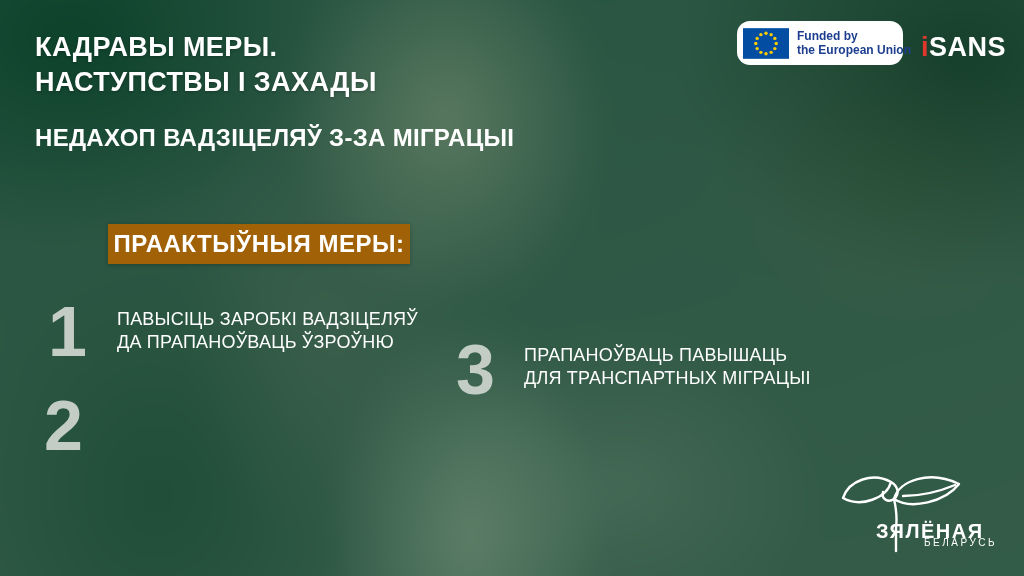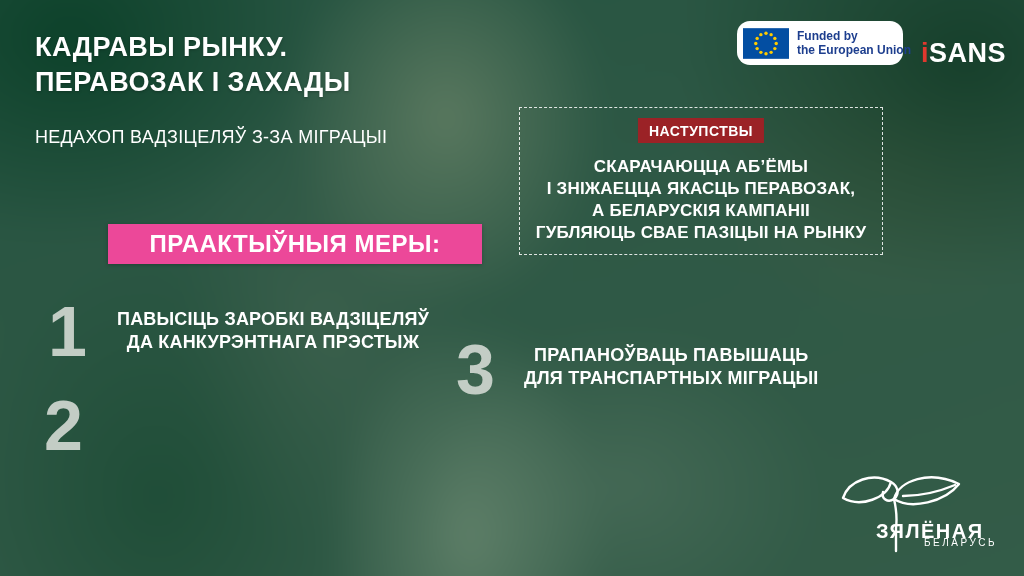--- a/index.html
+++ b/index.html
@@ -23,58 +23,58 @@
       linear-gradient(160deg,#23523f 0%,#2e5845 45%,#345c48 100%);
     filter:blur(14px);
   }
   .vignette{
     position:absolute;inset:0;
     background:radial-gradient(140% 140% at 50% 42%, transparent 55%, rgba(4,24,14,.38) 100%);
   }
   .abs{position:absolute;}
   
   .title{left:35px;top:30px;font-size:27px;font-weight:700;line-height:35px;letter-spacing:.4px;white-space:nowrap;text-shadow:0 1px 3px rgba(0,0,0,.25);}
-  .subtitle{left:35px;top:126px;font-size:18px;font-weight:400;line-height:23px;letter-spacing:.3px;white-space:nowrap;}
+  .subtitle{left:35px;top:126px;font-size:24px;font-weight:700;line-height:23px;letter-spacing:.3px;white-space:nowrap;}
   
   .eu-box{left:737px;top:21px;width:166px;height:44px;background:#fff;border-radius:13px;display:flex;align-items:center;gap:8px;padding:0 6px;box-sizing:border-box;}
   .eu-flag{width:46px;height:31px;flex:0 0 auto;display:block;}
   .eu-text{color:#1d3e8e;font-size:12px;font-weight:700;line-height:14px;white-space:nowrap;}
   
-  .isans{left:921px;top:38px;font-size:27px;font-weight:700;letter-spacing:.5px;white-space:nowrap;}
+  .isans{left:921px;top:32px;font-size:27px;font-weight:700;letter-spacing:.5px;white-space:nowrap;}
   .isans .i{color:#e0382e;}
   
   .cons-box{left:519px;top:107px;width:364px;height:148px;border:1.5px dashed rgba(255,255,255,.85);box-sizing:border-box;}
   .cons-badge{position:absolute;top:10px;left:50%;transform:translateX(-50%);background:#9b2226;color:#fff;font-size:14px;font-weight:700;letter-spacing:.5px;padding:5px 11px 4px;white-space:nowrap;}
   .cons-lines{position:absolute;top:48px;left:0;right:0;text-align:center;font-size:17px;font-weight:700;line-height:22px;letter-spacing:.2px;white-space:nowrap;}
   
-  .measures-heading{left:108px;top:224px;width:374px;height:40px;background:#ec4899;display:flex;align-items:center;justify-content:center;font-size:24px;font-weight:700;letter-spacing:.5px;white-space:nowrap;box-shadow:0 1px 4px rgba(0,0,0,.25);}
+  .measures-heading{left:108px;top:224px;width:302px;height:40px;background:#a16207;display:flex;align-items:center;justify-content:center;font-size:24px;font-weight:700;letter-spacing:.5px;white-space:nowrap;box-shadow:0 1px 4px rgba(0,0,0,.25);}
   
   .num{font-size:70px;font-weight:700;line-height:64px;color:#c3cdc5;}
   .num1{left:48px;top:300px;}
   .num2{left:44px;top:394px;}
   .num3{left:456px;top:338px;}
-  .item-text{font-size:18px;font-weight:700;line-height:22.5px;letter-spacing:.2px;white-space:nowrap;text-align:center;}
+  .item-text{font-size:18px;font-weight:400;line-height:22.5px;letter-spacing:.2px;white-space:nowrap;}
   .text1{left:117px;top:308px;}
   .text2{left:117px;top:400px;}
   .text3{left:524px;top:344px;}
   
   .leaf-svg{left:835px;top:468px;width:140px;height:100px;}
   .brand-n1{left:876px;top:520px;font-size:20px;font-weight:700;letter-spacing:1.5px;white-space:nowrap;}
   .brand-n2{left:912px;top:537px;font-size:10px;font-weight:400;letter-spacing:2.5px;white-space:nowrap;margin-left:12px;}
 </style>
 </head>
 <body>
 
 <div class="canvas">
   <div class="bg"></div>
   <div class="vignette"></div>
 
   <header class="abs title">
-    <div>КАДРАВЫ РЫНКУ.</div>
-    <div>ПЕРАВОЗАК І ЗАХАДЫ</div>
+    <div>КАДРАВЫ МЕРЫ.</div>
+    <div>НАСТУПСТВЫ І ЗАХАДЫ</div>
   </header>
 
   <div class="abs subtitle">
     <div>НЕДАХОП ВАДЗІЦЕЛЯЎ З-ЗА МІГРАЦЫІ</div>
   </div>
 
   <div class="abs eu-box">
     <svg class="eu-flag" viewBox="0 0 27 18" aria-hidden="true">
       <rect x="0" y="0" width="27" height="18" fill="#034ea2"></rect>
       <g fill="#ffcc00">
@@ -95,36 +95,27 @@
     <div class="eu-text">
       <div>Funded by</div>
       <div>the European Union</div>
     </div>
   </div>
 
   <div class="abs isans">
     <span class="i">i</span><span>SANS</span>
   </div>
 
-  <div class="abs cons-box">
-    <div class="cons-badge">НАСТУПСТВЫ</div>
-    <div class="cons-lines">
-      <div>СКАРАЧАЮЦЦА АБ’ЁМЫ</div>
-      <div>І ЗНІЖАЕЦЦА ЯКАСЦЬ ПЕРАВОЗАК,</div>
-      <div>А БЕЛАРУСКІЯ КАМПАНІІ</div>
-      <div>ГУБЛЯЮЦЬ СВАЕ ПАЗІЦЫІ НА РЫНКУ</div>
-    </div>
-  </div>
 
   <div class="abs measures-heading">ПРААКТЫЎНЫЯ МЕРЫ:</div>
 
   <div class="abs num num1">1</div>
   <div class="abs item-text text1">
     <div>ПАВЫСІЦЬ ЗАРОБКІ ВАДЗІЦЕЛЯЎ</div>
-    <div>ДА КАНКУРЭНТНАГА ПРЭСТЫЖ</div>
+    <div>ДА ПРАПАНОЎВАЦЬ ЎЗРОЎНЮ</div>
   </div>
 
   <div class="abs num num2">2</div>
   <div class="abs item-text text2">
   </div>
 
   <div class="abs num num3">3</div>
   <div class="abs item-text text3">
     <div>ПРАПАНОЎВАЦЬ ПАВЫШАЦЬ</div>
     <div>ДЛЯ ТРАНСПАРТНЫХ МІГРАЦЫІ</div>

